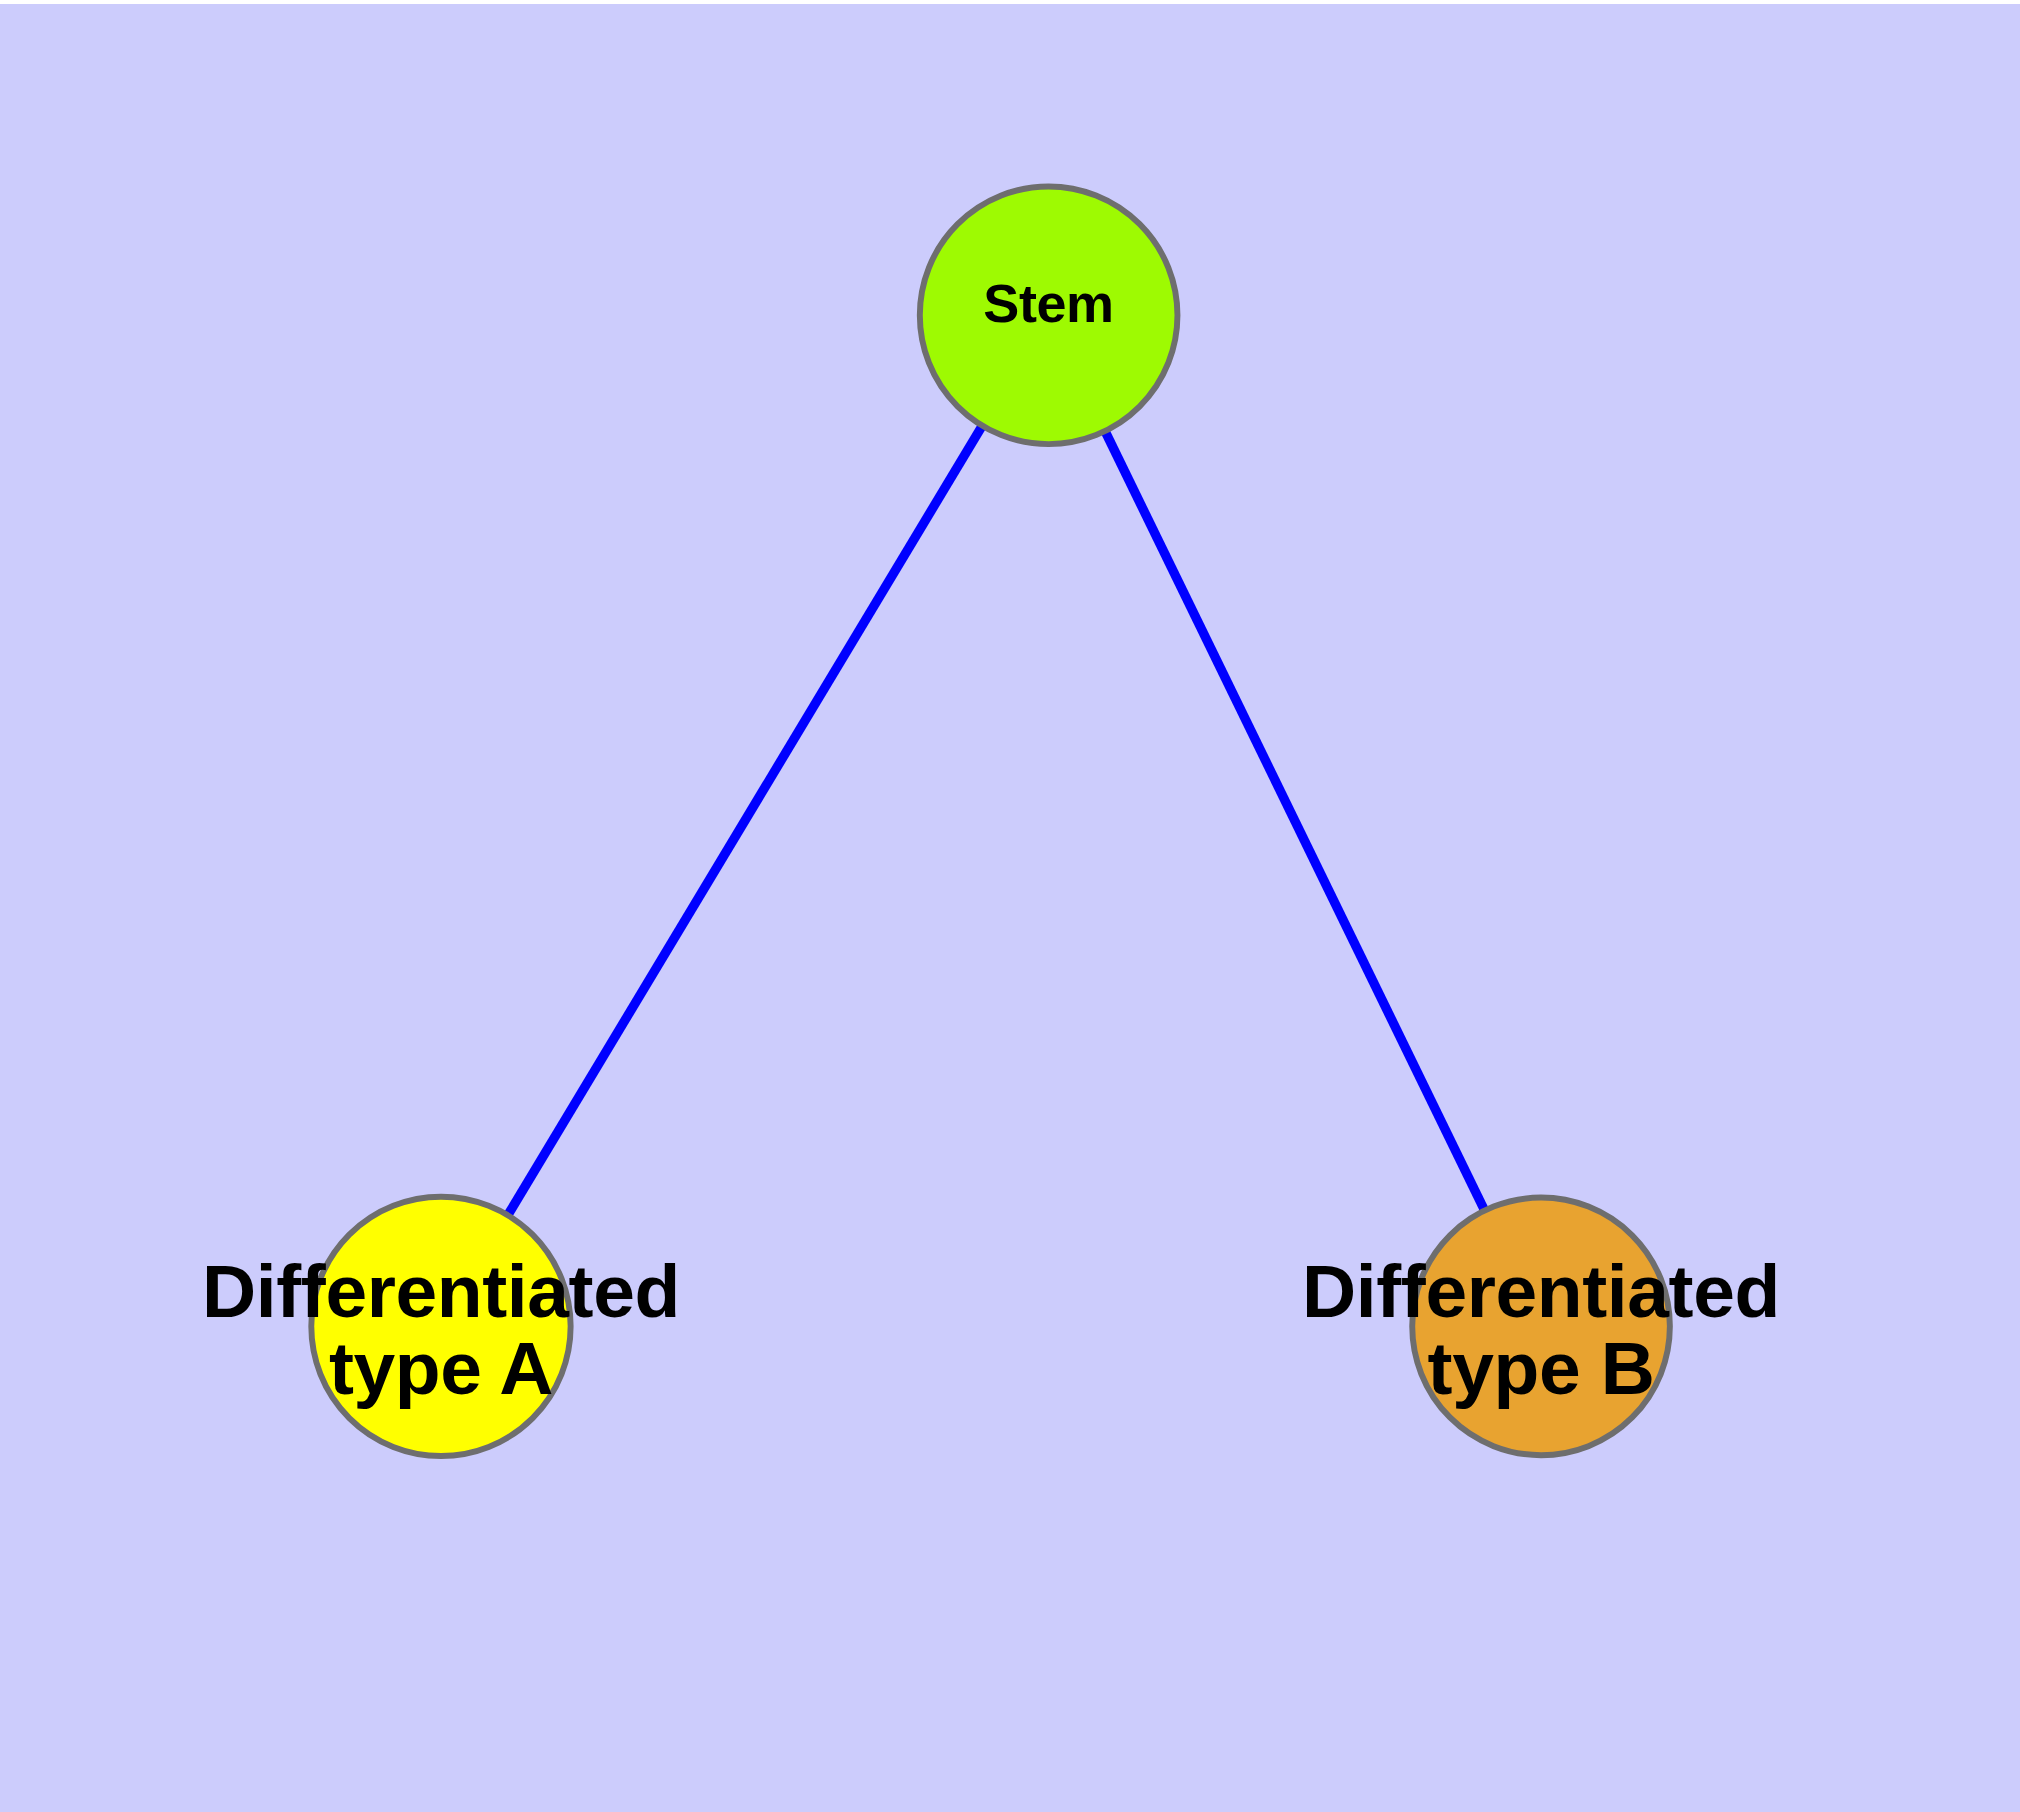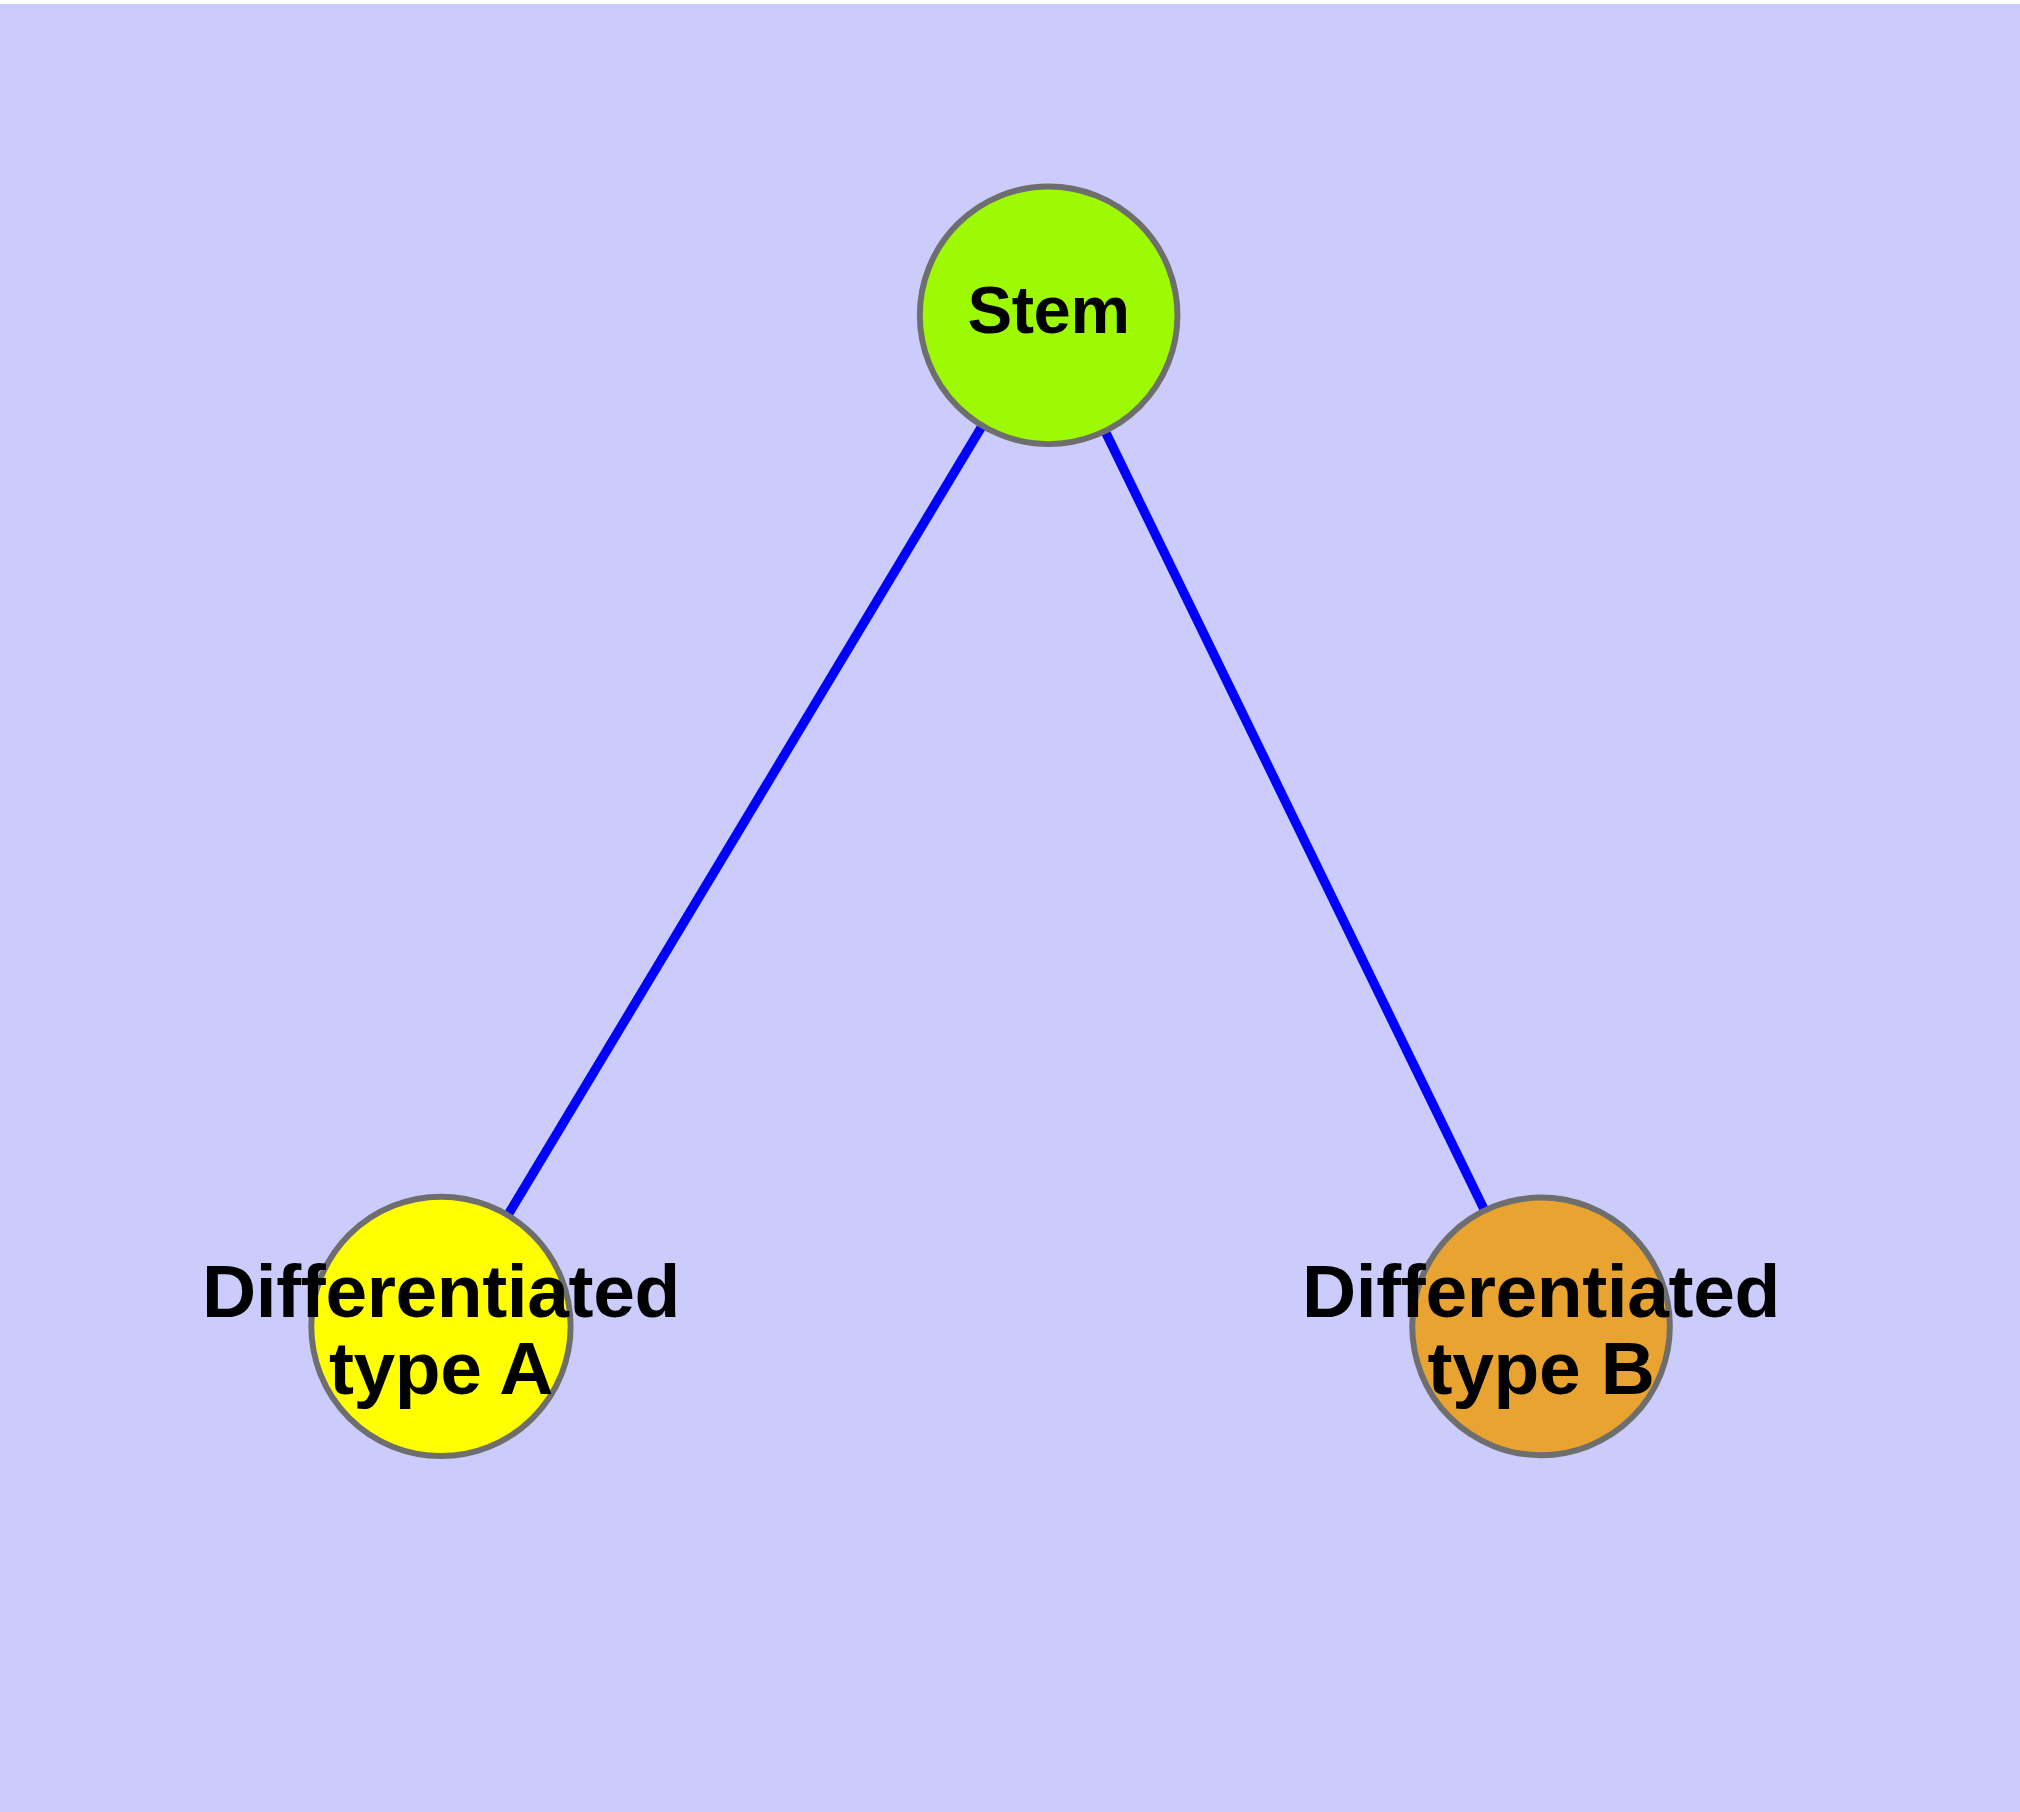--- a/index.html
+++ b/index.html
@@ -81,21 +81,21 @@
         <line class="edge-line" x1="1157.6700504702053" y1="503.99529956631113" x2="599.845079072196" y2="1432.1475880988428" stroke="#0000ff" stroke-width="11"></line>
         <line class="edge-line" x1="1304.4280507827425" y1="510.45381167609617" x2="1750.5719492172575" y2="1426.5461883239038" stroke="#0000ff" stroke-width="11"></line>
       </g>
     <g id="nodes-layer">
         <circle class="node-circle" cx="1237" cy="372" r="152" fill="#9efa02" stroke="#6e6e6e" stroke-width="7"></circle>
         <circle class="node-circle" cx="520" cy="1565" r="153" fill="#ffff00" stroke="#6e6e6e" stroke-width="7"></circle>
         <circle class="node-circle" cx="1818" cy="1565" r="152" fill="#e8a330" stroke="#6e6e6e" stroke-width="7"></circle>
       </g>
   </svg>
 
-  <div class="node-label" id="label-stem" style="font-size: 67px; color: rgb(0, 0, 0);">Stem</div>
+  <div class="node-label" id="label-stem" style="font-size: 54px; color: rgb(0, 0, 0);">Stem</div>
 
   <div class="node-label" id="label-diff-a" style="font-size: 75px; color: rgb(0, 0, 0);">Differentiated
 type A</div>
 
   <div class="node-label" id="label-diff-b" style="font-size: 75px; color: rgb(0, 0, 0);">Differentiated
 type B</div>
 
 </div>
 
 

